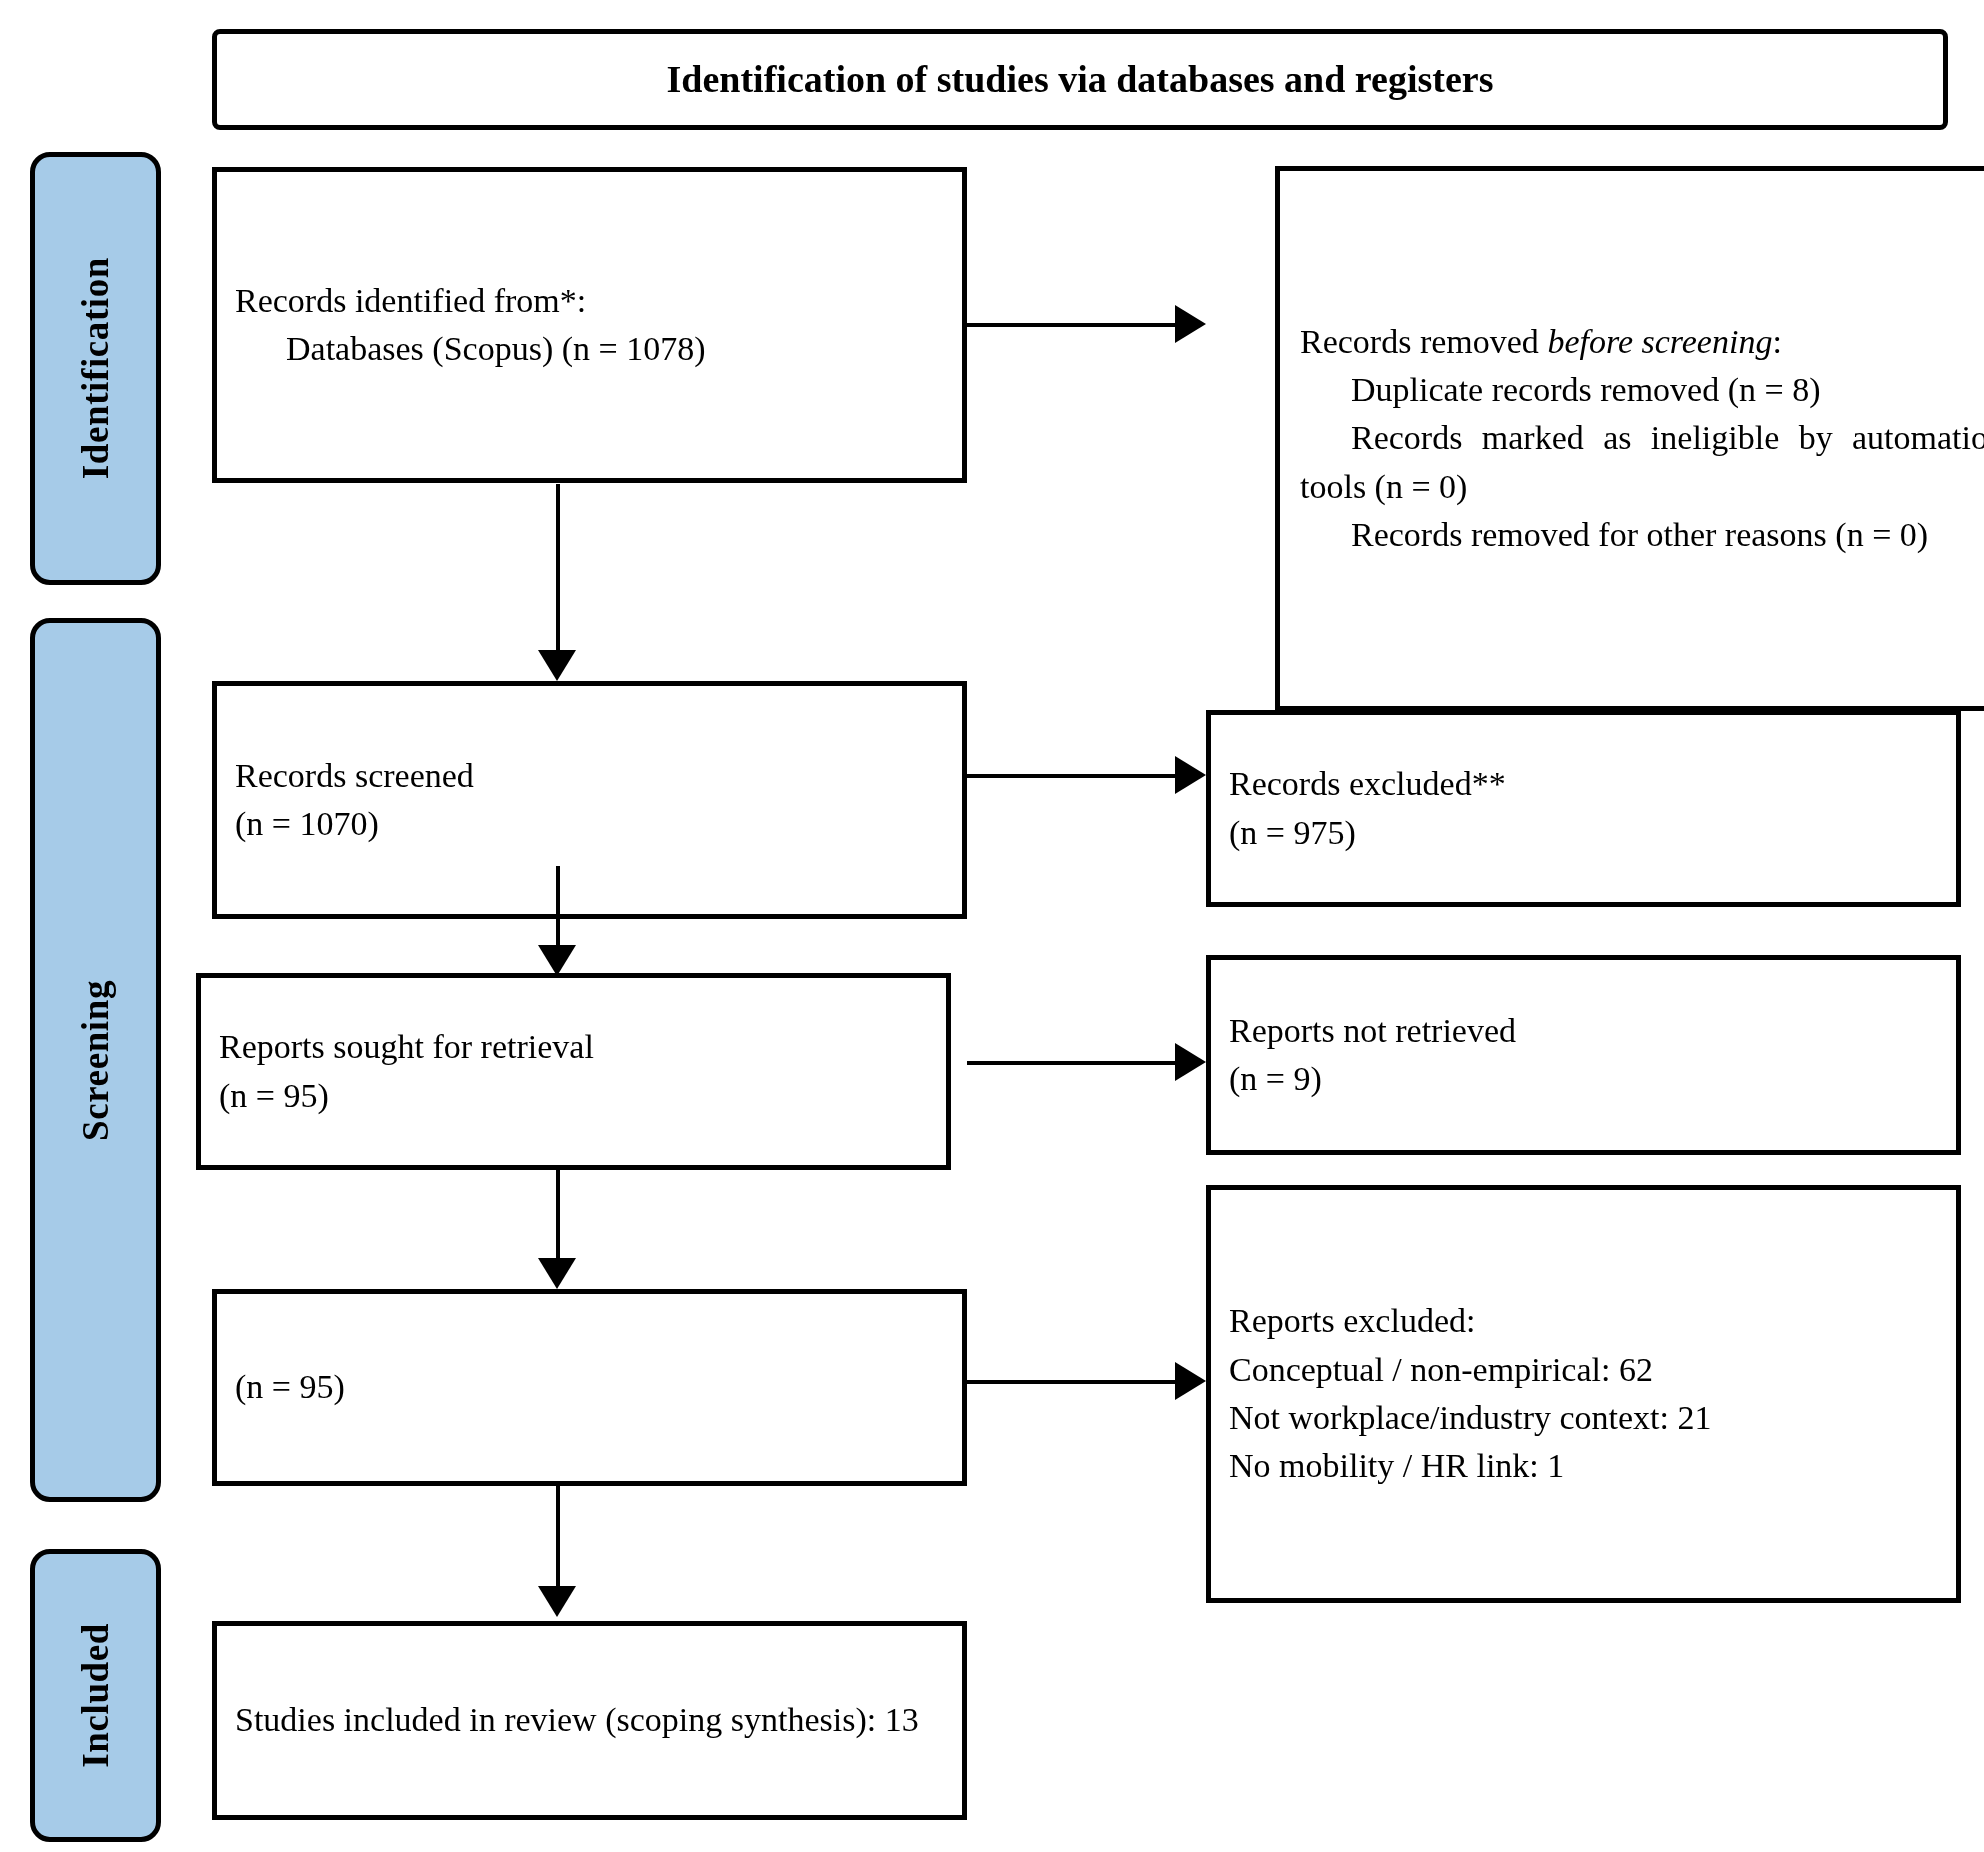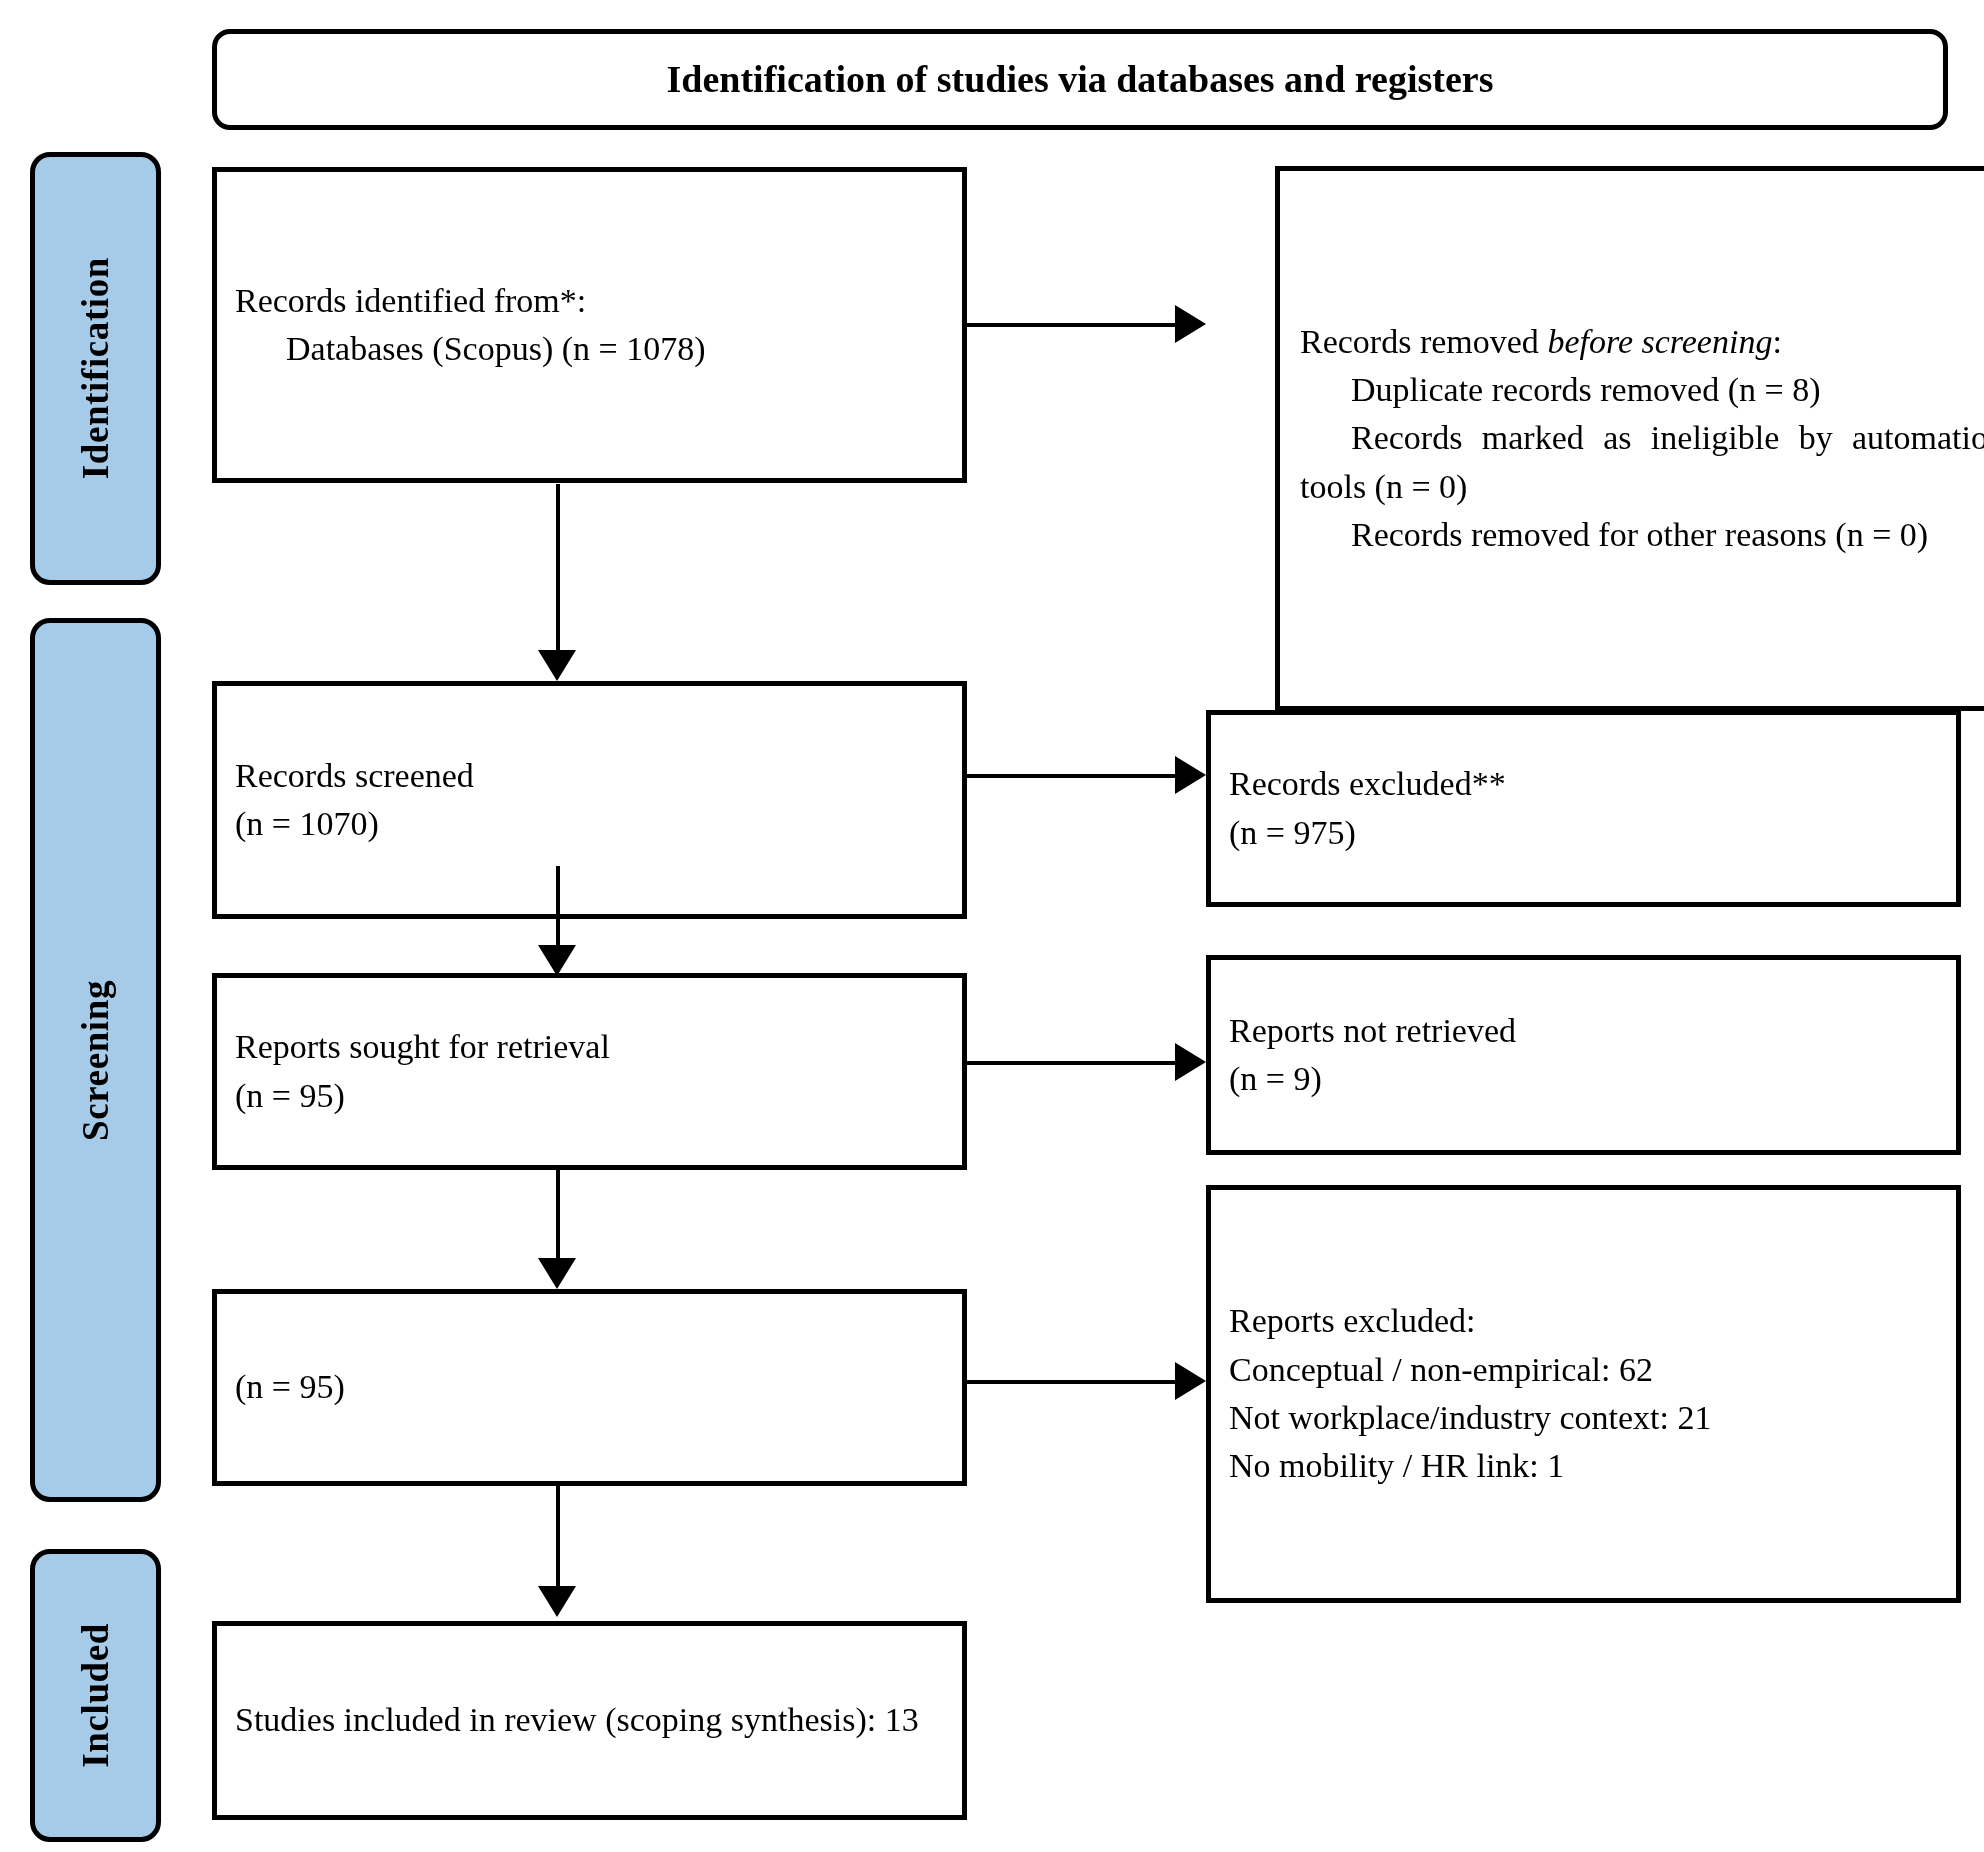--- a/index.html
+++ b/index.html
@@ -35,21 +35,21 @@
     font-size: 37px;
     letter-spacing: 0.6px;
     white-space: nowrap;
     line-height: 1;
   }
 
   
   .banner {
     position: absolute;
     border: 5.4px solid #000000;
-    border-radius: 18px;
+    border-radius: 8px;
     box-sizing: border-box;
     background: #ffffff;
     display: flex;
     align-items: center;
     justify-content: center;
   }
   .banner-text {
     font-weight: bold;
     font-size: 38px;
     line-height: 1.1;
@@ -149,21 +149,21 @@
   <div class="node" style="left:212px; top:681px; width:755px; height:238px;">
     <p>Records screened</p>
     <p>(n = 1070)</p>
   </div>
 
   <div class="v-arrow" style="left:537px; top:866px; width:42px; height:113px;">
     <div class="v-line" style="left:18.5px; top:0; height:81px;"></div>
     <div class="v-head" style="left:1.2px; top:79px;"></div>
   </div>
 
-  <div class="node" style="left:212px; top:973px; width:755px; height:197px;">
+  <div class="node" style="left:196px; top:973px; width:755px; height:197px;">
     <p>Reports sought for retrieval</p>
     <p>(n = 95)</p>
   </div>
 
   <div class="v-arrow" style="left:537px; top:1170px; width:42px; height:125px;">
     <div class="v-line" style="left:19px; top:0; width:3.6px; height:90px;"></div>
     <div class="v-head" style="left:1.2px; top:88px;"></div>
   </div>
 
   <div class="node" style="left:212px; top:1289px; width:755px; height:197px;">

